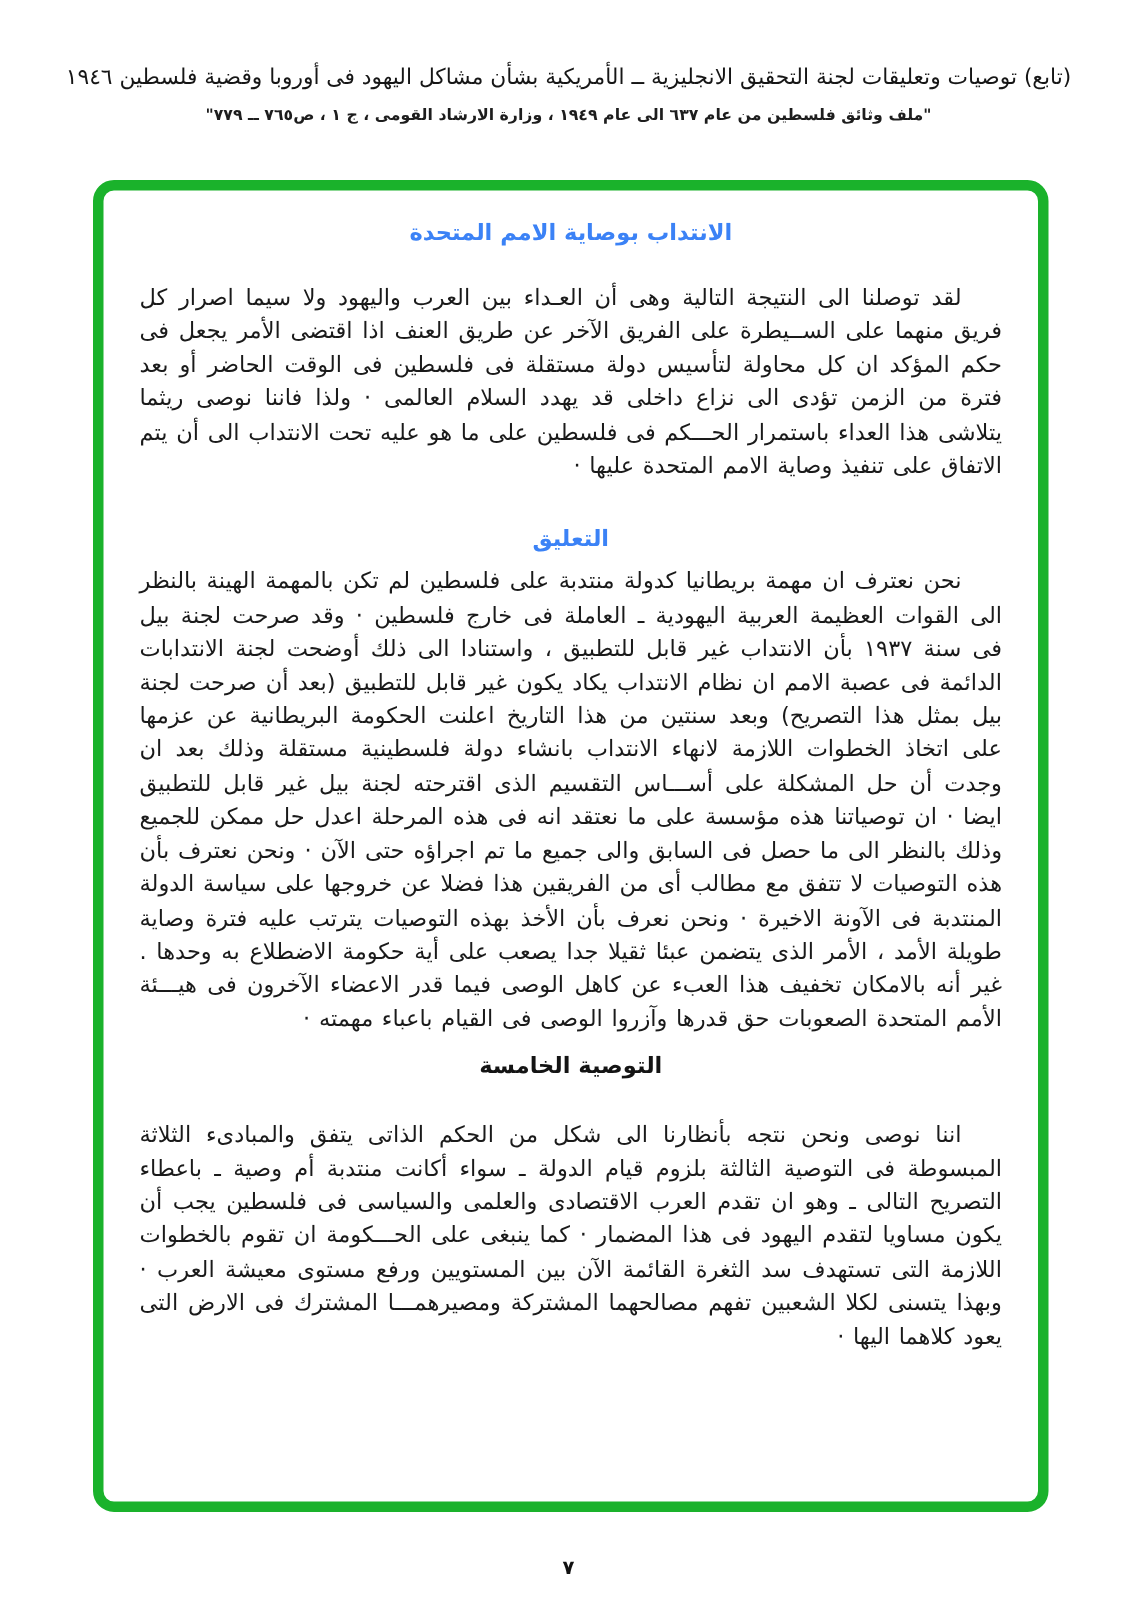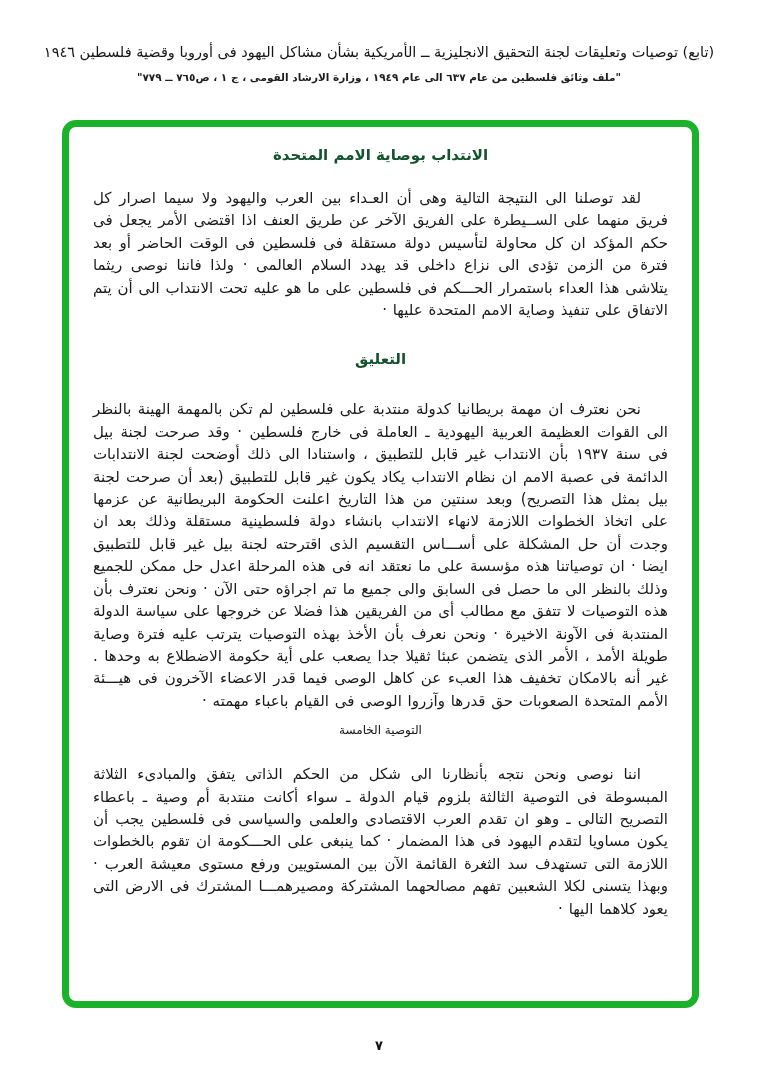--- a/index.html
+++ b/index.html
@@ -47,44 +47,44 @@
     border: 7px solid #1ab22b;
     border-radius: 14px;
     padding: 10px 24px 0 24px;
     background: #ffffff;
   }
   .section-heading {
     margin: 0;
     text-align: center;
     font-size: 15px;
     font-weight: bold;
-    color: #14532d;
+    color: #3b82f6;
   }
   .section-heading.h-mandate   { margin-top: 9px; }
   .section-heading.h-comment   { margin-top: 29px; }
   .section-heading.h-equality  { margin-top: 21px; }
   .section-subheading {
     margin: 11px 0 0 0;
     text-align: center;
-    font-size: 12px;
-    font-weight: normal;
+    font-size: 15px;
+    font-weight: bold;
     color: #141414;
   }
   .body-par {
     margin: 0;
     font-size: 15px;
     line-height: 22.4px;
     text-align: justify;
     text-align-last: right;
     text-indent: 27px;
     color: #1a1a1a;
     word-spacing: 1px;
   }
   .par-1 { margin-top: 23px; }
-  .par-2 { margin-top: 30px; }
+  .par-2 { margin-top: 8px; }
   .par-3 { margin-top: 26px; }
   .page-number {
     position: absolute;
     top: 1038px;
     right: 0;
     left: 0;
     text-align: center;
     font-size: 13px;
     font-weight: bold;
     color: #111111;

